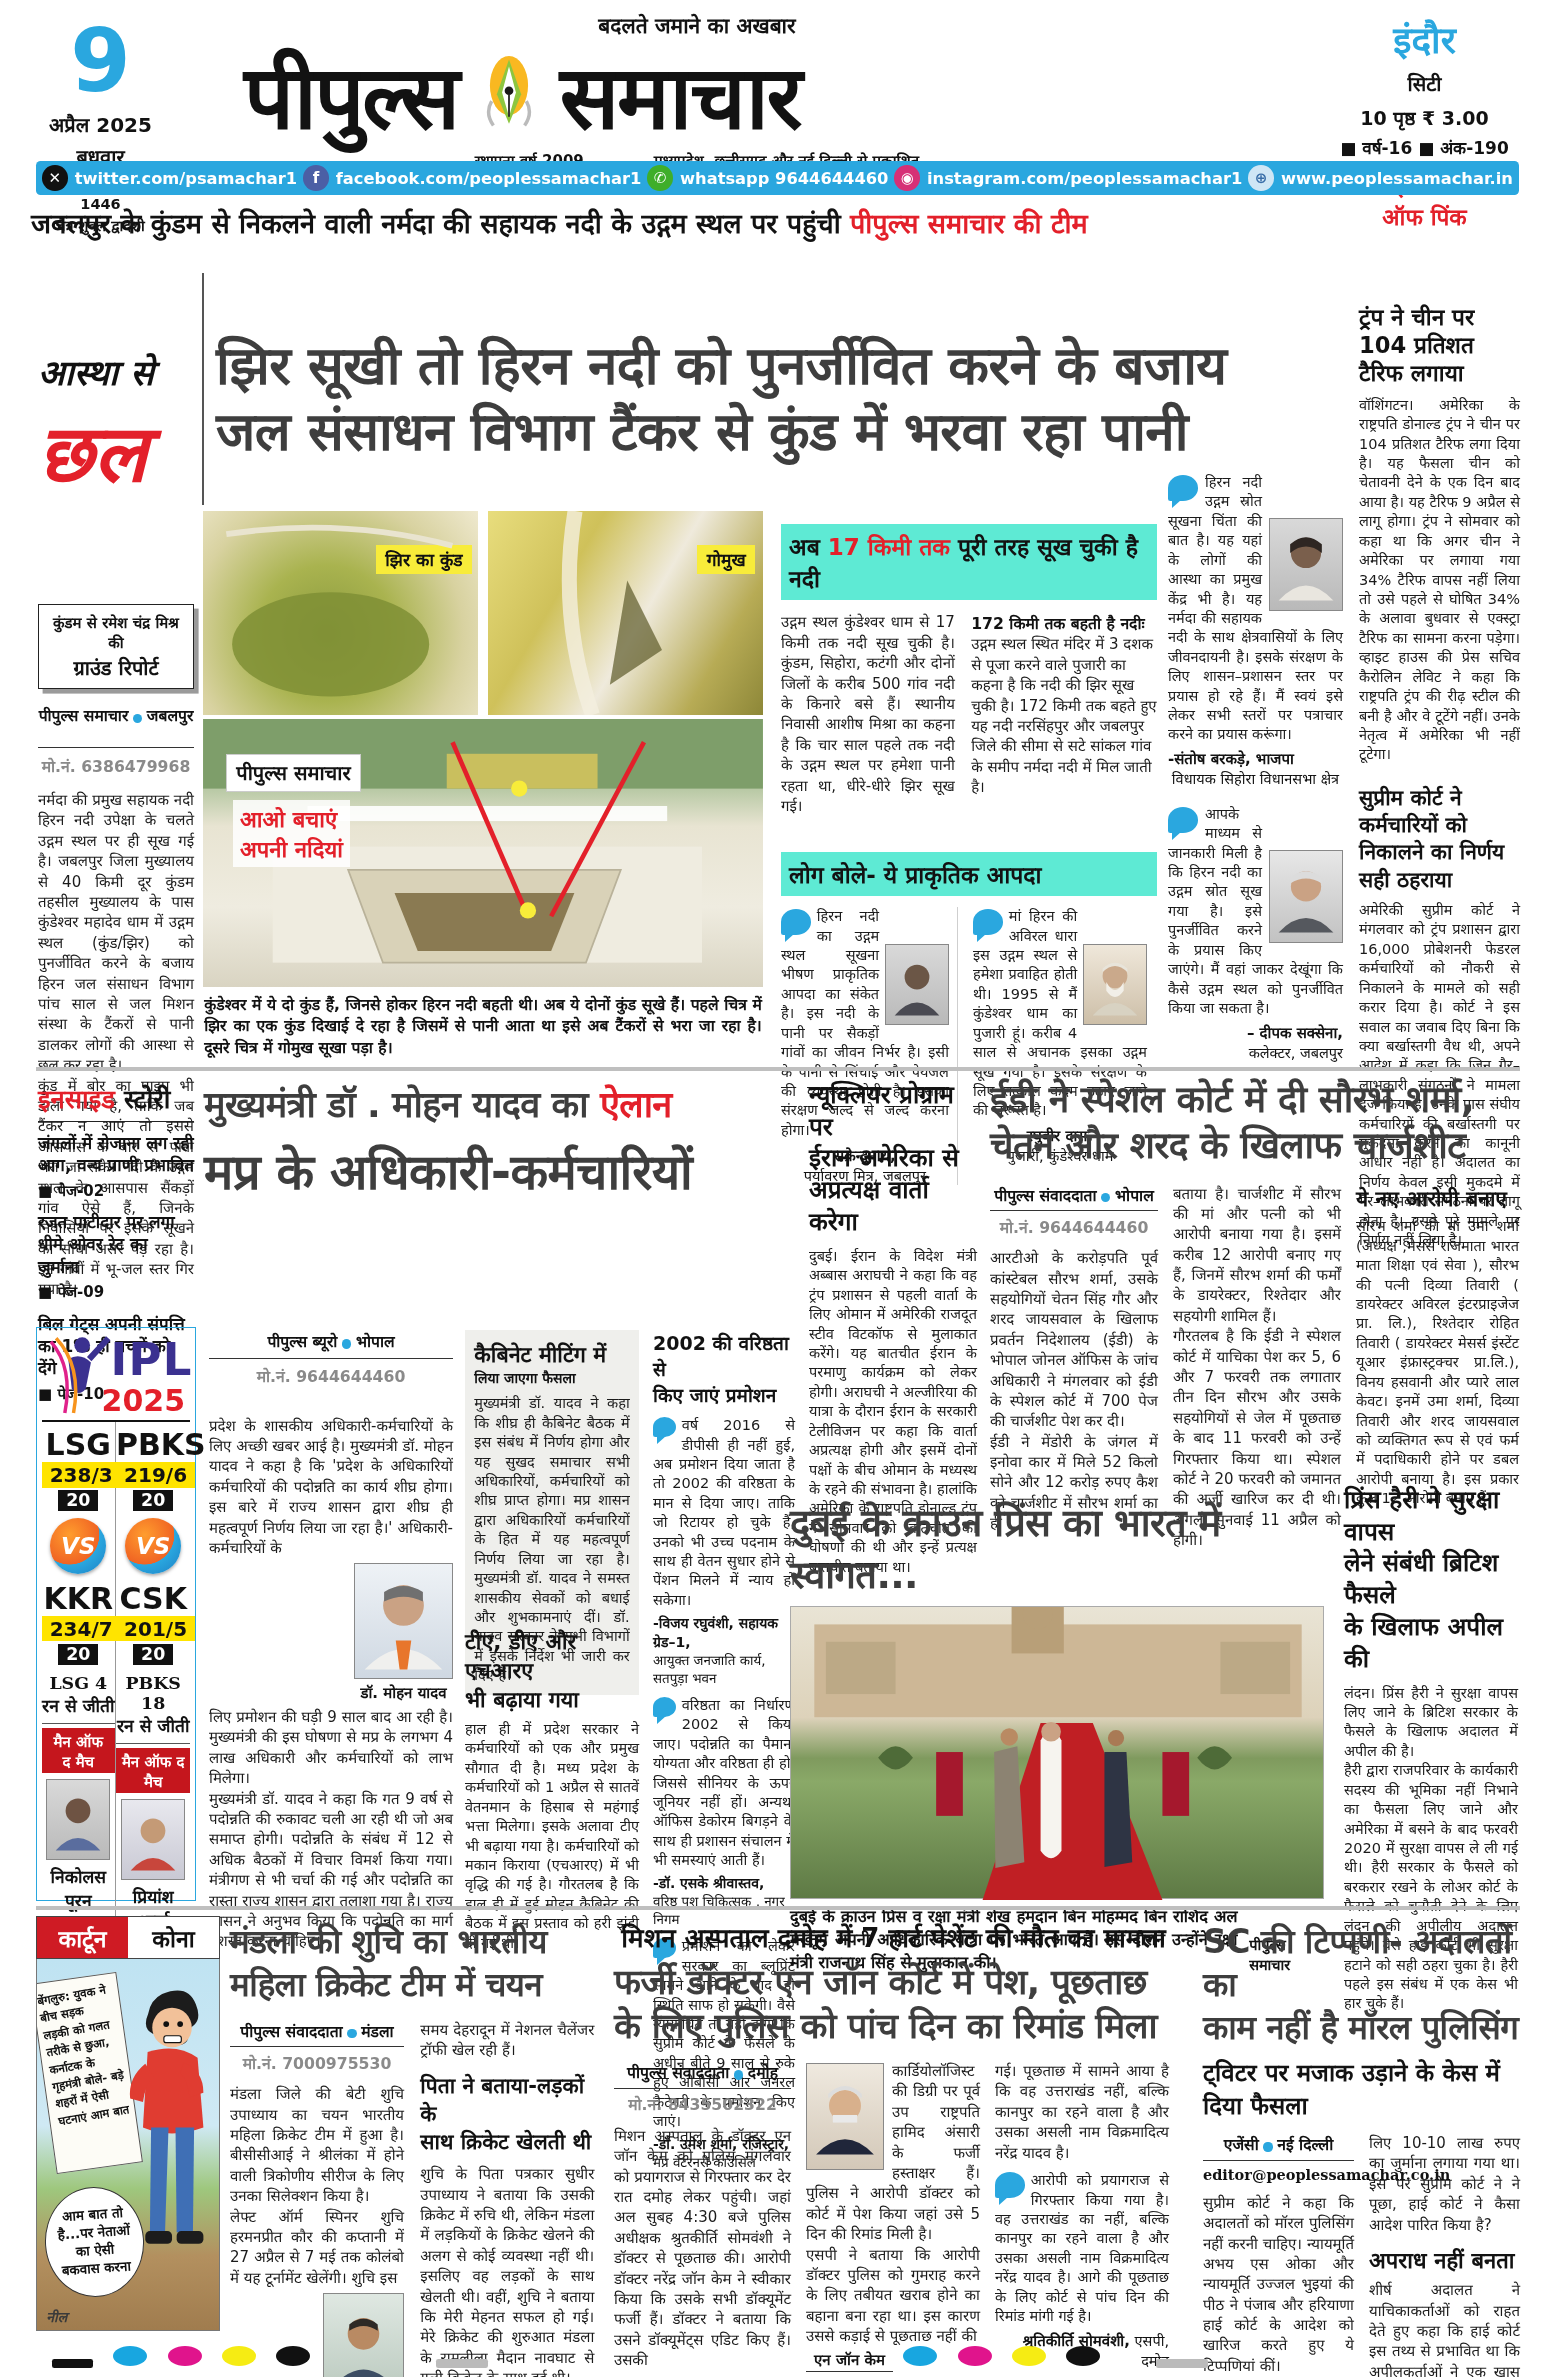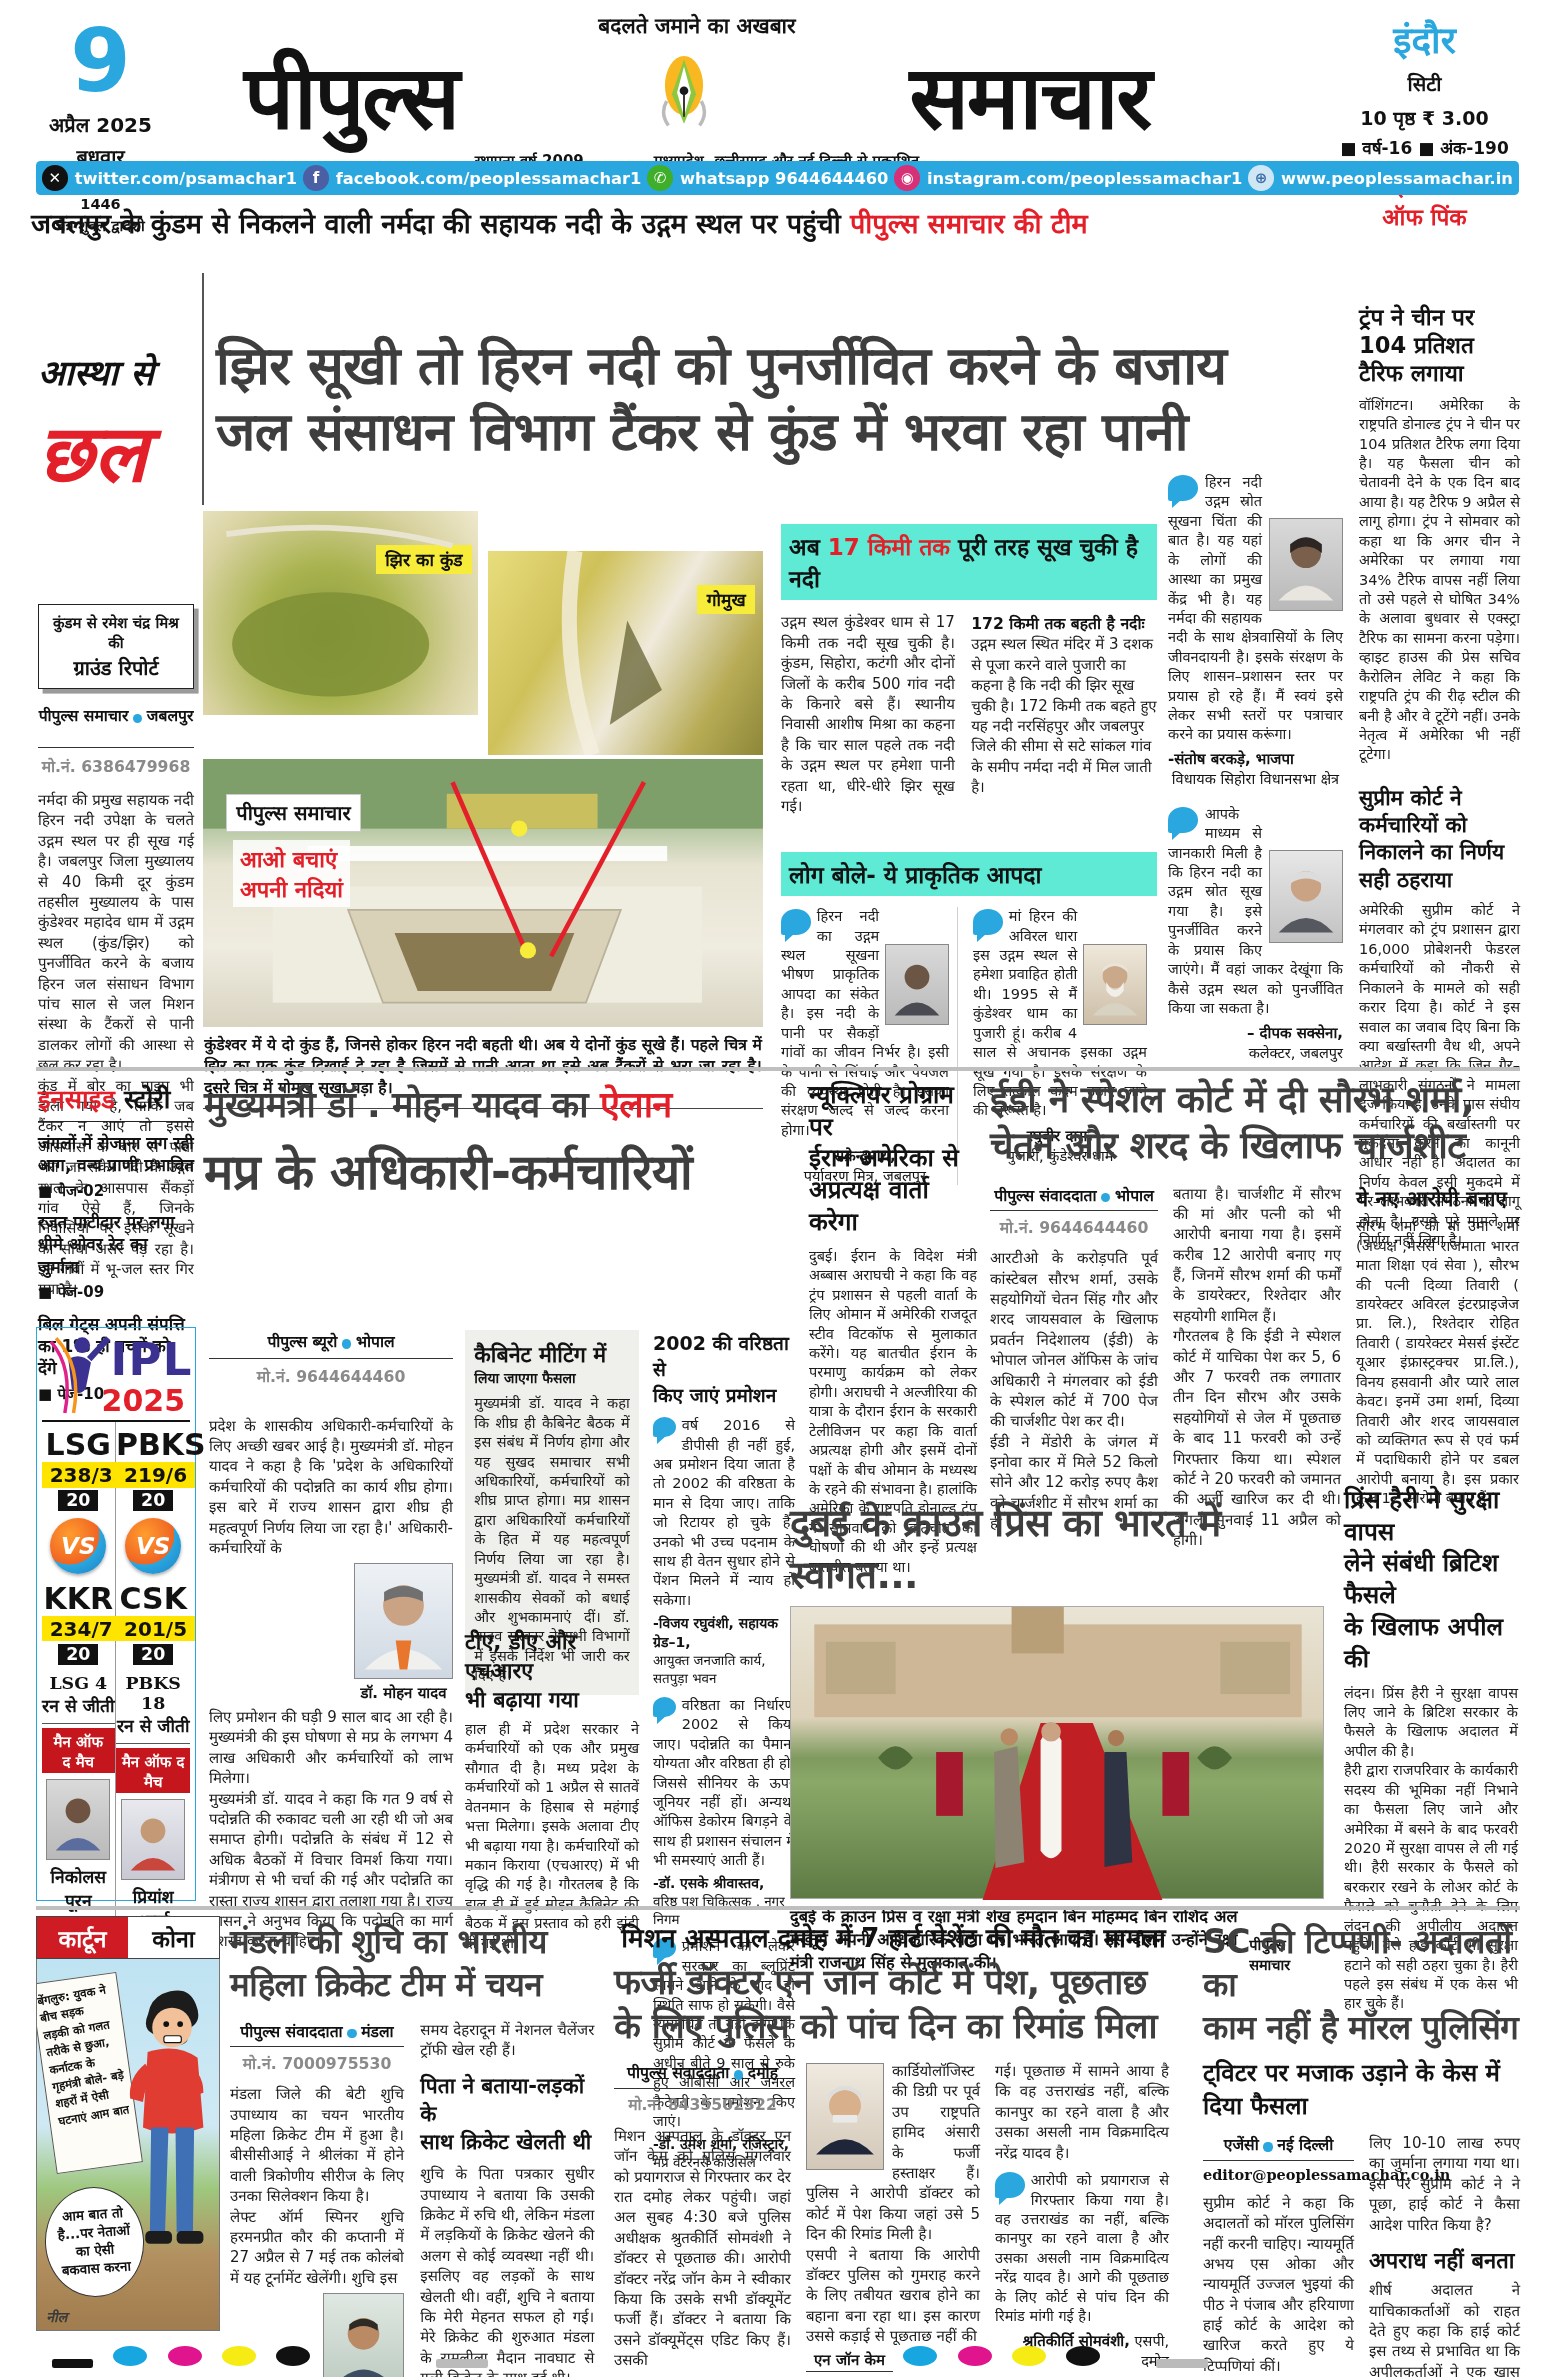--- a/index.html
+++ b/index.html
@@ -46,21 +46,21 @@
   <div class="abs ctr" style="left:35px; top:16.3px; width:131px;">
     <div class="blue b" style="font-size:87px; line-height:1.05;">9</div>
     <div class="b" style="font-size:20px; margin-top:3.5px;">अप्रैल 2025</div>
     <div class="b" style="font-size:20px; margin-top:4.6px;">बुधवार</div>
     <div class="b" style="font-size:14.5px; margin-top:5.8px;">विक्रम 2082, हिजरी 1446</div>
     <div class="b" style="font-size:14.5px; margin-top:3.5px;">चैत्र शुक्ल द्वादशी</div>
   </div>
 
   <div class="abs ctr" style="left:244px; top:10.5px; width:906px;">
     <div class="b" style="font-size:21px;">बदलते जमाने का अखबार</div>
-    <div style="display:flex; align-items:center; justify-content:space-between; gap:25px; margin-top:-4.6px;">
+    <div style="display:flex; align-items:center; justify-content:flex-start; gap:25px; margin-top:-4.6px;">
       <span class="b" style="font-size:88px; letter-spacing:-2.3px;">पीपुल्स</span>
       <span style="display:inline-block;">
         <svg width="52" height="87" viewBox="0 0 60 100">
           <ellipse cx="30" cy="42" rx="22" ry="34" fill="#f9b821"></ellipse>
           <path d="M30 12 L44 52 L30 86 L16 52 Z" fill="#8dc63f"></path>
           <path d="M30 20 L38 50 L30 78 L22 50 Z" fill="#ffffff"></path>
           <circle cx="30" cy="48" r="5" fill="#1a1a1a"></circle>
           <line x1="30" y1="53" x2="30" y2="78" stroke="#1a1a1a" stroke-width="2"></line>
           <path d="M10 60 Q2 74 12 88 M50 60 Q58 74 48 88" stroke="#bbb" stroke-width="4" fill="none"></path>
         </svg>
@@ -135,21 +135,21 @@
 
   <div class="abs" style="left:203px; top:511px; width:560px;">
     <div style="display:flex; gap:10.5px;">
       <div style="position:relative; width:275px; height:204px; background:radial-gradient(circle at 45% 60%, #8a9a3e 0%, #a9b34f 35%, #d8d2a0 70%, #efe9cf 100%);">
         <span class="chip-y" style="position:absolute; right:5.8px; top:34px;">झिर का कुंड</span>
         <svg width="275" height="204" style="position:absolute; left:0; top:0;" viewBox="0 0 474 352">
             <path d="M40 40 Q240 10 430 60" stroke="#e9e4cf" stroke-width="10" fill="none"></path>
             <ellipse cx="220" cy="230" rx="170" ry="90" fill="#7f8f35" opacity="0.85"></ellipse>
           </svg>
       </div>
-      <div style="position:relative; width:275px; height:204px; background:linear-gradient(120deg,#e8dd7d 0%, #cfc15a 30%, #efeadc 55%, #b7ab55 80%, #8d8738 100%);margin-top:40px;">
+      <div style="position:relative; width:275px; height:204px; background:linear-gradient(120deg,#e8dd7d 0%, #cfc15a 30%, #efeadc 55%, #b7ab55 80%, #8d8738 100%);">
         <span class="chip-y" style="position:absolute; right:8.1px; top:34px;">गोमुख</span>
         <svg width="275" height="204" style="position:absolute; left:0; top:0;" viewBox="0 0 474 352">
             <path d="M150 0 Q120 180 180 352" stroke="#f4efdf" stroke-width="26" fill="none" opacity="0.8"></path>
             <path d="M240 120 L300 240 L210 300 Z" fill="#5d5a2a" opacity="0.7"></path>
           </svg>
       </div>
     </div>
 
     <div style="position:relative; width:560px; height:268px; margin-top:3.5px; background:linear-gradient(180deg,#bcd2a8 0%, #9cb98a 18%, #e8e4d2 40%, #efece0 70%, #d9d4c2 100%);">
       <svg width="560" height="268" style="position:absolute; left:0; top:0;" viewBox="0 0 965 462">

